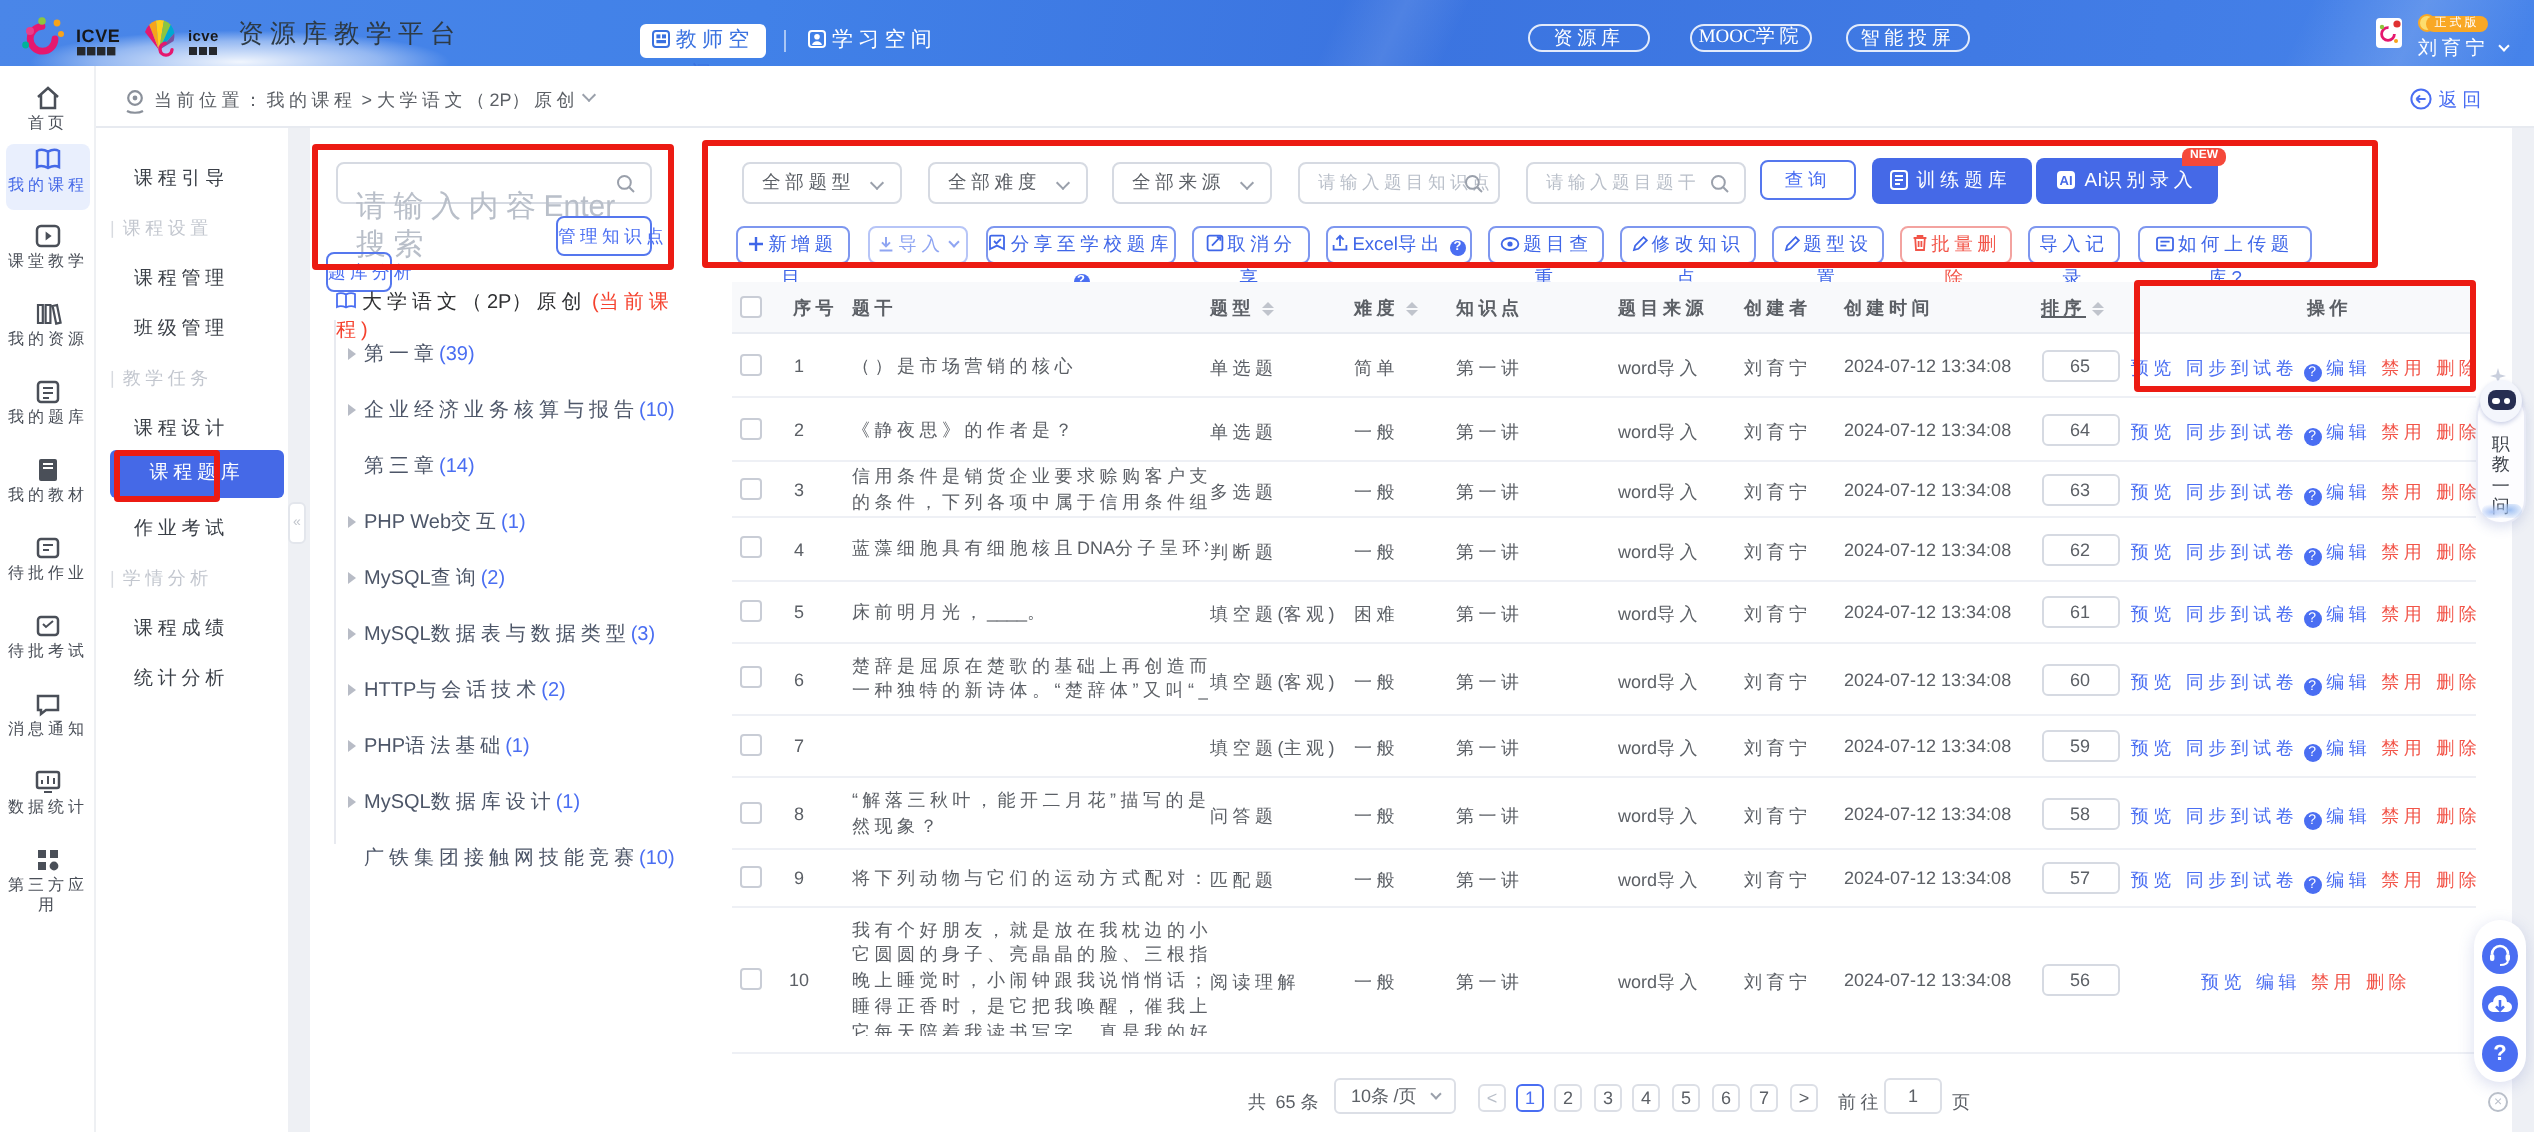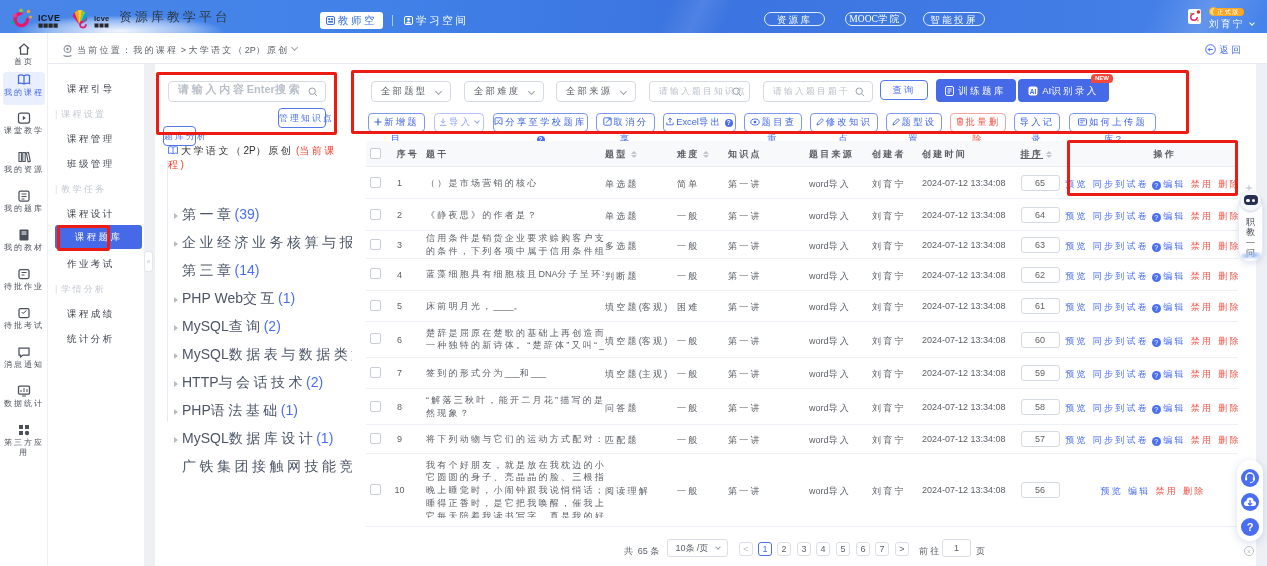--- a/index.html
+++ b/index.html
@@ -38,25 +38,25 @@
 .mlabel{position:absolute;left:7px;font-size:9px;color:#c3c7cf;}
 .mlabel i{font-style:normal;margin-right:4px;color:#d8dbe0;}
 .mitem{position:absolute;left:19px;font-size:9.5px;color:#3a3f47;}
 .msel{position:absolute;left:7px;top:161px;width:87px;height:24px;background:#4569e7;border-radius:3px;color:#fff;font-size:9.5px;line-height:24px;text-align:center;}
 
 #gutter{position:absolute;left:144px;top:64px;width:11px;height:502px;background:#eef0f4;}
 #collapse{position:absolute;left:144px;top:251px;width:9px;height:21px;background:#fff;border:1px solid #e3e6ec;border-radius:3px;color:#c2c6cd;font-size:7px;line-height:19px;text-align:center;}
 
 #tree{position:absolute;left:155px;top:64px;width:197px;height:502px;background:#fff;}
 .tsearch{position:absolute;left:13px;top:17px;width:158px;height:21px;border:1px solid #d6dae2;border-radius:4px;}
-.tsearch .ph{position:absolute;left:9px;top:0;font-size:11px;color:#b9bfc9;font-weight:bold;}
+.tsearch .ph{position:absolute;left:9px;top:12px;font-size:15px;color:#b9bfc9;}
 .tbtn{position:absolute;top:44px;height:20px;border:1px solid #5577ee;border-radius:4px;color:#4a6ef2;font-size:8.8px;line-height:18px;text-align:center;white-space:nowrap;}
 .troot{position:absolute;left:13px;top:80px;font-size:10px;color:#303133;}
 .troot .cur{color:#f5422e;}
-.titem{position:absolute;left:19px;font-size:14px;color:#4d5668;white-space:nowrap;margin-top:36px;}
+.titem{position:absolute;left:19px;font-size:10px;color:#4d5668;white-space:nowrap;}
 .titem b{font-weight:normal;color:#4a6ef2;}
 .titem .ar{display:inline-block;width:0;height:0;border-left:4px solid #b8bcc6;border-top:3px solid transparent;border-bottom:3px solid transparent;margin-right:4px;}
 .titem .noar{display:inline-block;width:8px;}
 #tguide{position:absolute;left:12px;top:96px;width:1px;height:262px;background:#e8eaf0;}
 
 #main{position:absolute;left:352px;top:64px;width:904px;height:502px;background:#fff;}
 .dd{position:absolute;top:17px;height:21px;border:1px solid #d6dae2;border-radius:4px;font-size:9.3px;color:#5c6066;line-height:19px;padding-left:9px;}
 .dd .car{position:absolute;right:9px;top:7px;width:5px;height:5px;border-right:1px solid #9aa0ab;border-bottom:1px solid #9aa0ab;transform:rotate(45deg);}
 .inp{position:absolute;top:17px;height:21px;border:1px solid #d6dae2;border-radius:4px;font-size:8.8px;color:#b9bfc9;line-height:19px;padding-left:9px;}
 .inp svg{position:absolute;right:7px;top:5px;}
@@ -466,23 +466,20 @@
         <div class="c-kp" style="top:13px"><span style="letter-spacing: 0.25em;">第一讲</span></div>
         <div class="c-src" style="top:13px">word<span style="letter-spacing: 0.25em;">导入</span></div>
         <div class="c-crt" style="top:13px"><span style="letter-spacing: 0.25em;">刘育宁</span></div>
         <div class="c-time" style="top:13px">2024-07-12 13:34:08</div>
         <div class="c-sortin" style="top:10px">60</div>
         <div class="c-ops" style="top:13px"><span style="letter-spacing: 0.25em;">预览</span>&nbsp;&nbsp;<span style="letter-spacing: 0.25em;">同步到试卷</span> <span class="qm">?</span> <span style="letter-spacing: 0.25em;">编辑</span>&nbsp;&nbsp;<span class="rd"><span style="letter-spacing: 0.25em;">禁用</span></span>&nbsp;&nbsp;<span class="rd"><span style="letter-spacing: 0.25em;">删除</span></span></div>
       </div>
       <div class="row" style="top: 293.5px; height: 31.5px;">
         <div class="cb" style="top:9.25px"></div>
         <div class="no" style="top:10.75px">7</div>
-        <div class="tg" style="top:9.35px;height:28.5px;overflow:hidden;">
-          <div><span style="letter-spacing: 0.25em;">签到的形式分为</span>___<span style="letter-spacing: 0.25em;">和</span>___</div>
-        </div>
         <div class="c-type" style="top:10.75px"><span style="letter-spacing: 0.25em;">填空题</span>(<span style="letter-spacing: 0.25em;">主观</span>)</div>
         <div class="c-diff" style="top:10.75px"><span style="letter-spacing: 0.25em;">一般</span></div>
         <div class="c-kp" style="top:10.75px"><span style="letter-spacing: 0.25em;">第一讲</span></div>
         <div class="c-src" style="top:10.75px">word<span style="letter-spacing: 0.25em;">导入</span></div>
         <div class="c-crt" style="top:10.75px"><span style="letter-spacing: 0.25em;">刘育宁</span></div>
         <div class="c-time" style="top:10.75px">2024-07-12 13:34:08</div>
         <div class="c-sortin" style="top:7.75px">59</div>
         <div class="c-ops" style="top:10.75px"><span style="letter-spacing: 0.25em;">预览</span>&nbsp;&nbsp;<span style="letter-spacing: 0.25em;">同步到试卷</span> <span class="qm">?</span> <span style="letter-spacing: 0.25em;">编辑</span>&nbsp;&nbsp;<span class="rd"><span style="letter-spacing: 0.25em;">禁用</span></span>&nbsp;&nbsp;<span class="rd"><span style="letter-spacing: 0.25em;">删除</span></span></div>
       </div>
       <div class="row" style="top: 325px; height: 36px;">

